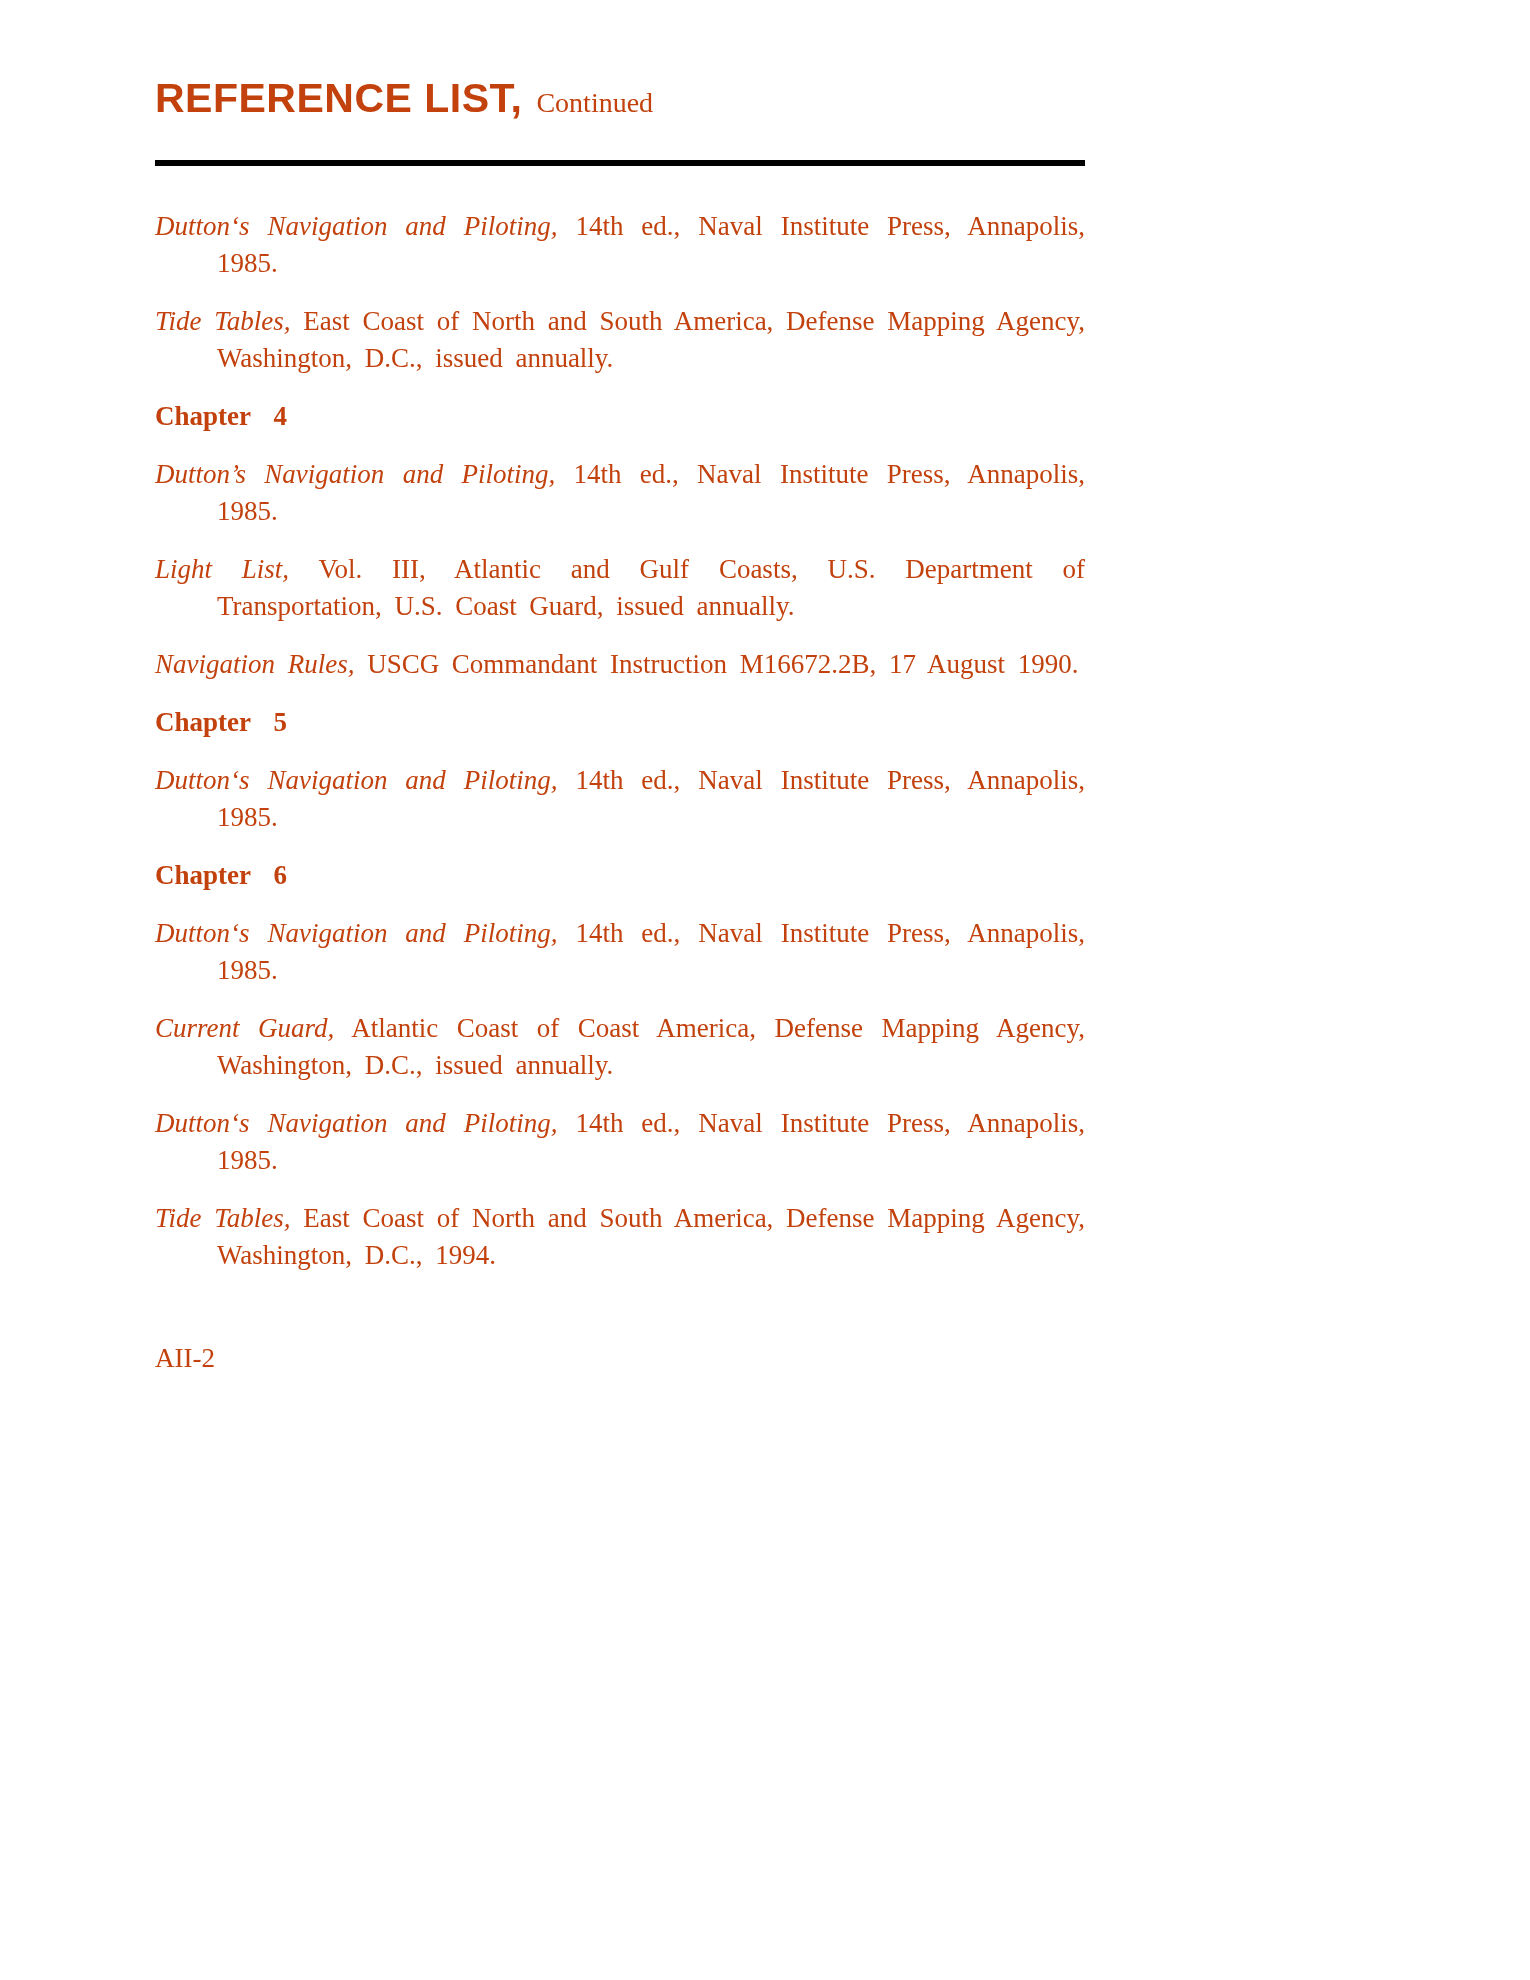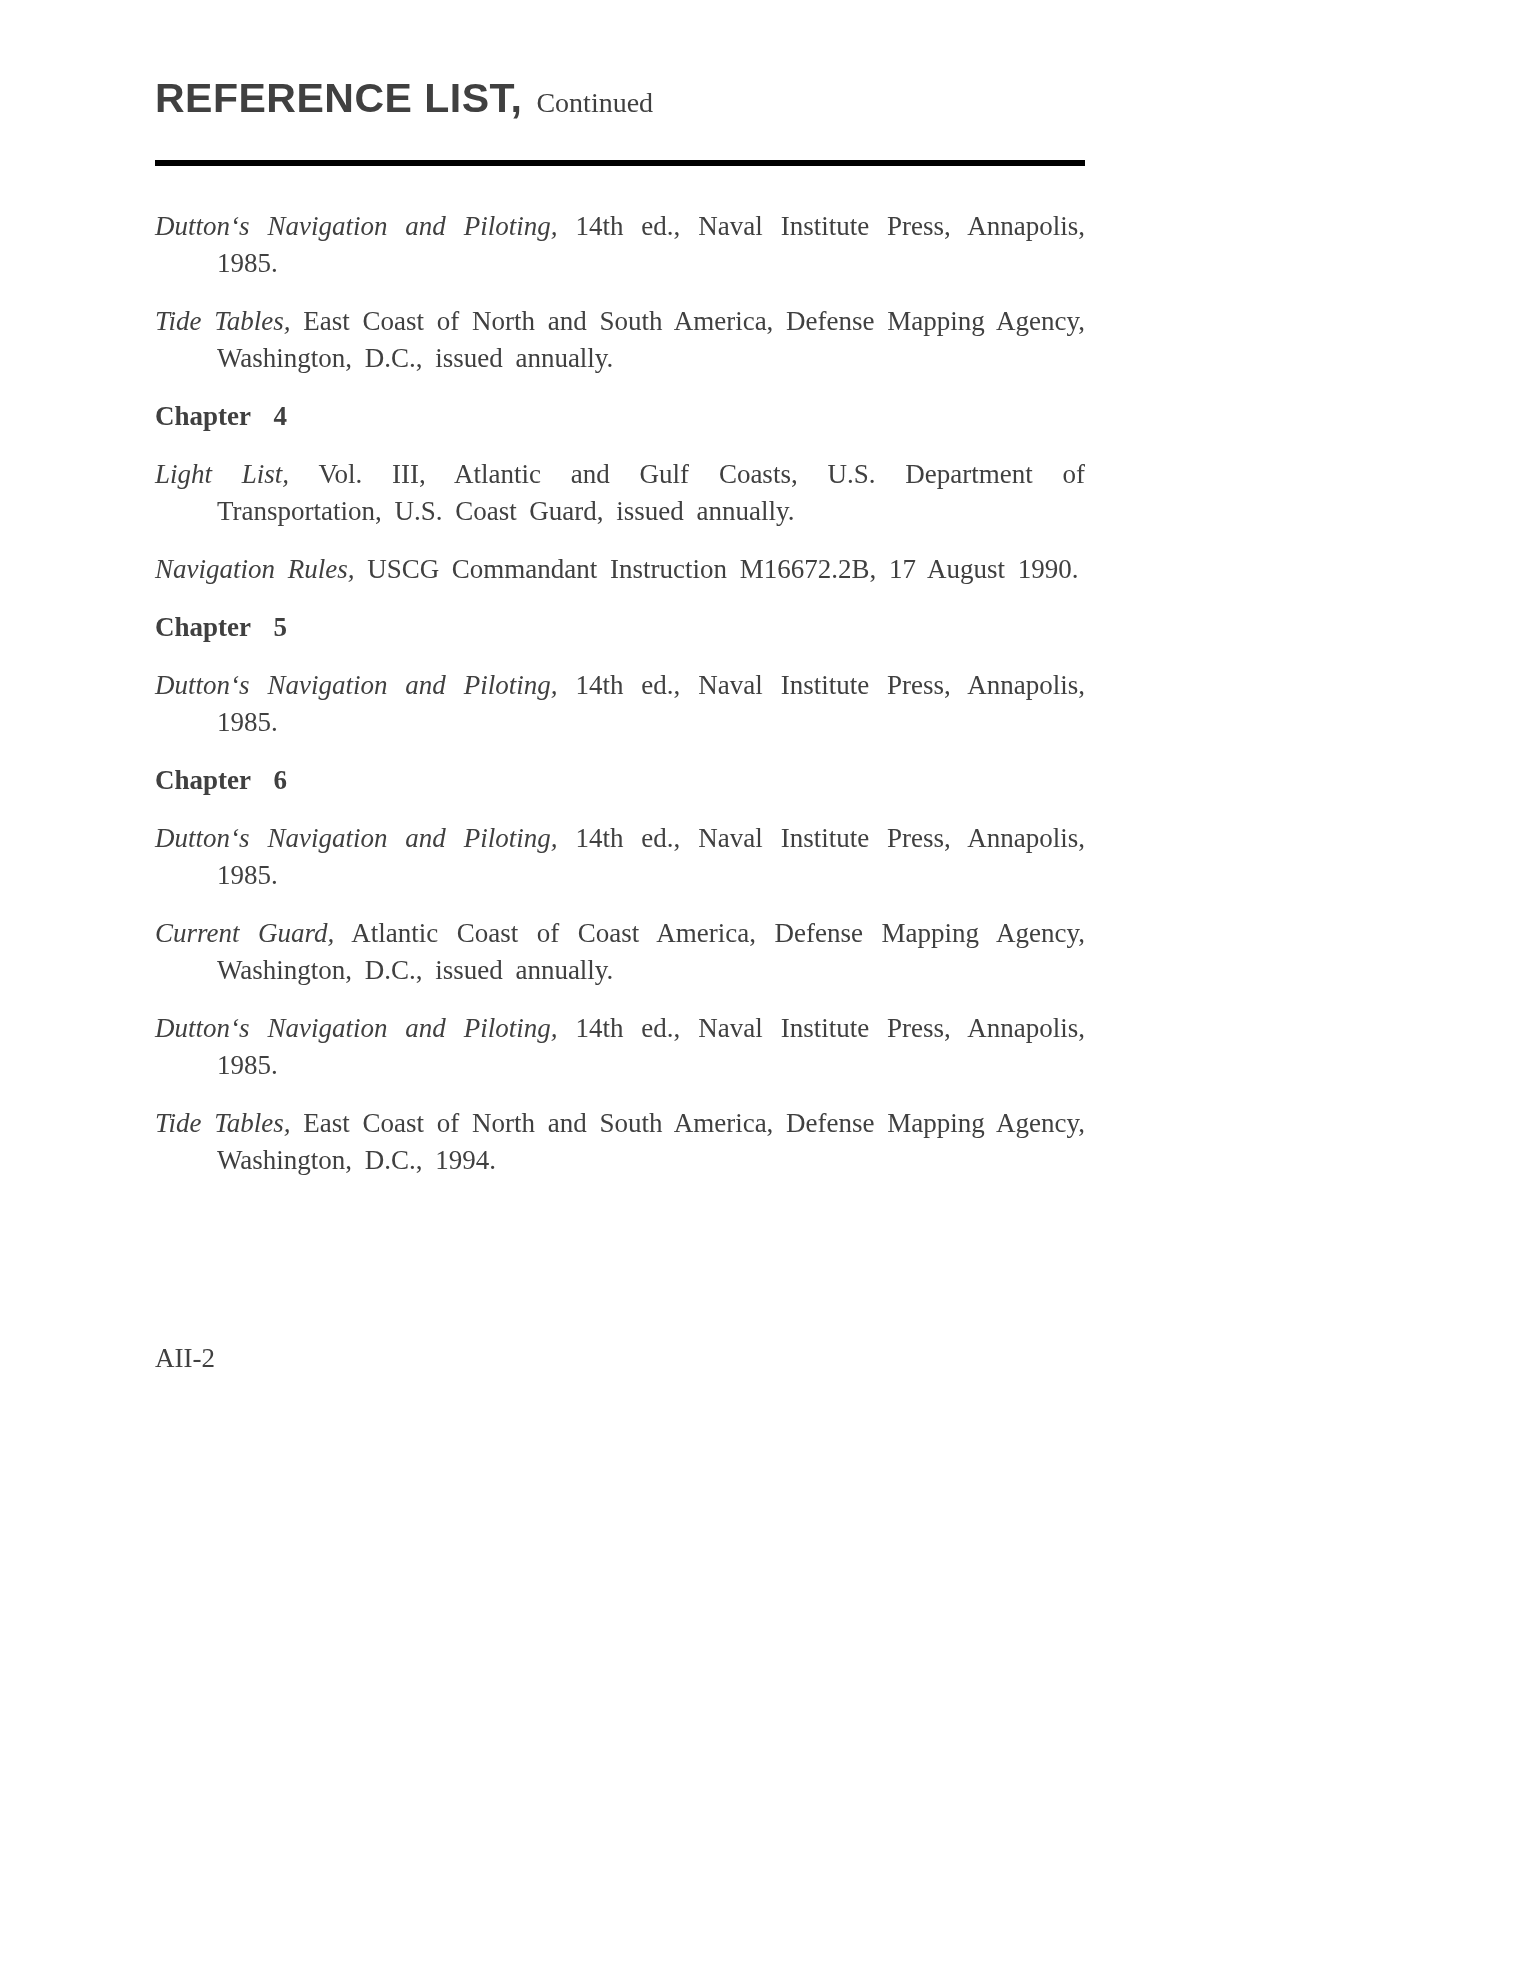--- a/index.html
+++ b/index.html
@@ -5,21 +5,21 @@
   html, body {
     margin: 0;
     padding: 0;
     background: #ffffff;
   }
   .page {
     position: relative;
     width: 1530px;
     height: 1700px;
     background: #ffffff;
-    color: #404040;
+    color: #c2410c;
     font-family: "Liberation Serif", serif;
     box-sizing: border-box;
   }
   .content {
     position: absolute;
     left: 155px;
     top: 75px;
     width: 930px;
   }
   .doc-header {
@@ -90,20 +90,21 @@
     <hr class="rule">
 
     <div class="refs">
 
       <p class="ref-entry"><span class="ref-title">Dutton‘s Navigation and Piloting,</span><span> 14th ed., Naval Institute Press, Annapolis, 1985.</span></p>
 
       <p class="ref-entry"><span class="ref-title">Tide Tables,</span><span> East Coast of North and South America, Defense Mapping Agency, Washington, D.C., issued annually.</span></p>
 
       <p class="chapter-heading">Chapter 4</p>
 
+      <p class="ref-entry"><span class="ref-title">Dutton’s Navigation and Piloting,</span><span> 14th ed., Naval Institute Press, Annapolis, 1985.</span></p>
 
       <p class="ref-entry"><span class="ref-title">Light List,</span><span> Vol. III, Atlantic and Gulf Coasts, U.S. Department of Transportation, U.S. Coast Guard, issued annually.</span></p>
 
       <p class="ref-entry"><span class="ref-title">Navigation Rules,</span><span> USCG Commandant Instruction M16672.2B, 17 August 1990.</span></p>
 
       <p class="chapter-heading">Chapter 5</p>
 
       <p class="ref-entry"><span class="ref-title">Dutton‘s Navigation and Piloting,</span><span> 14th ed., Naval Institute Press, Annapolis, 1985.</span></p>
 
       <p class="chapter-heading">Chapter 6</p>

